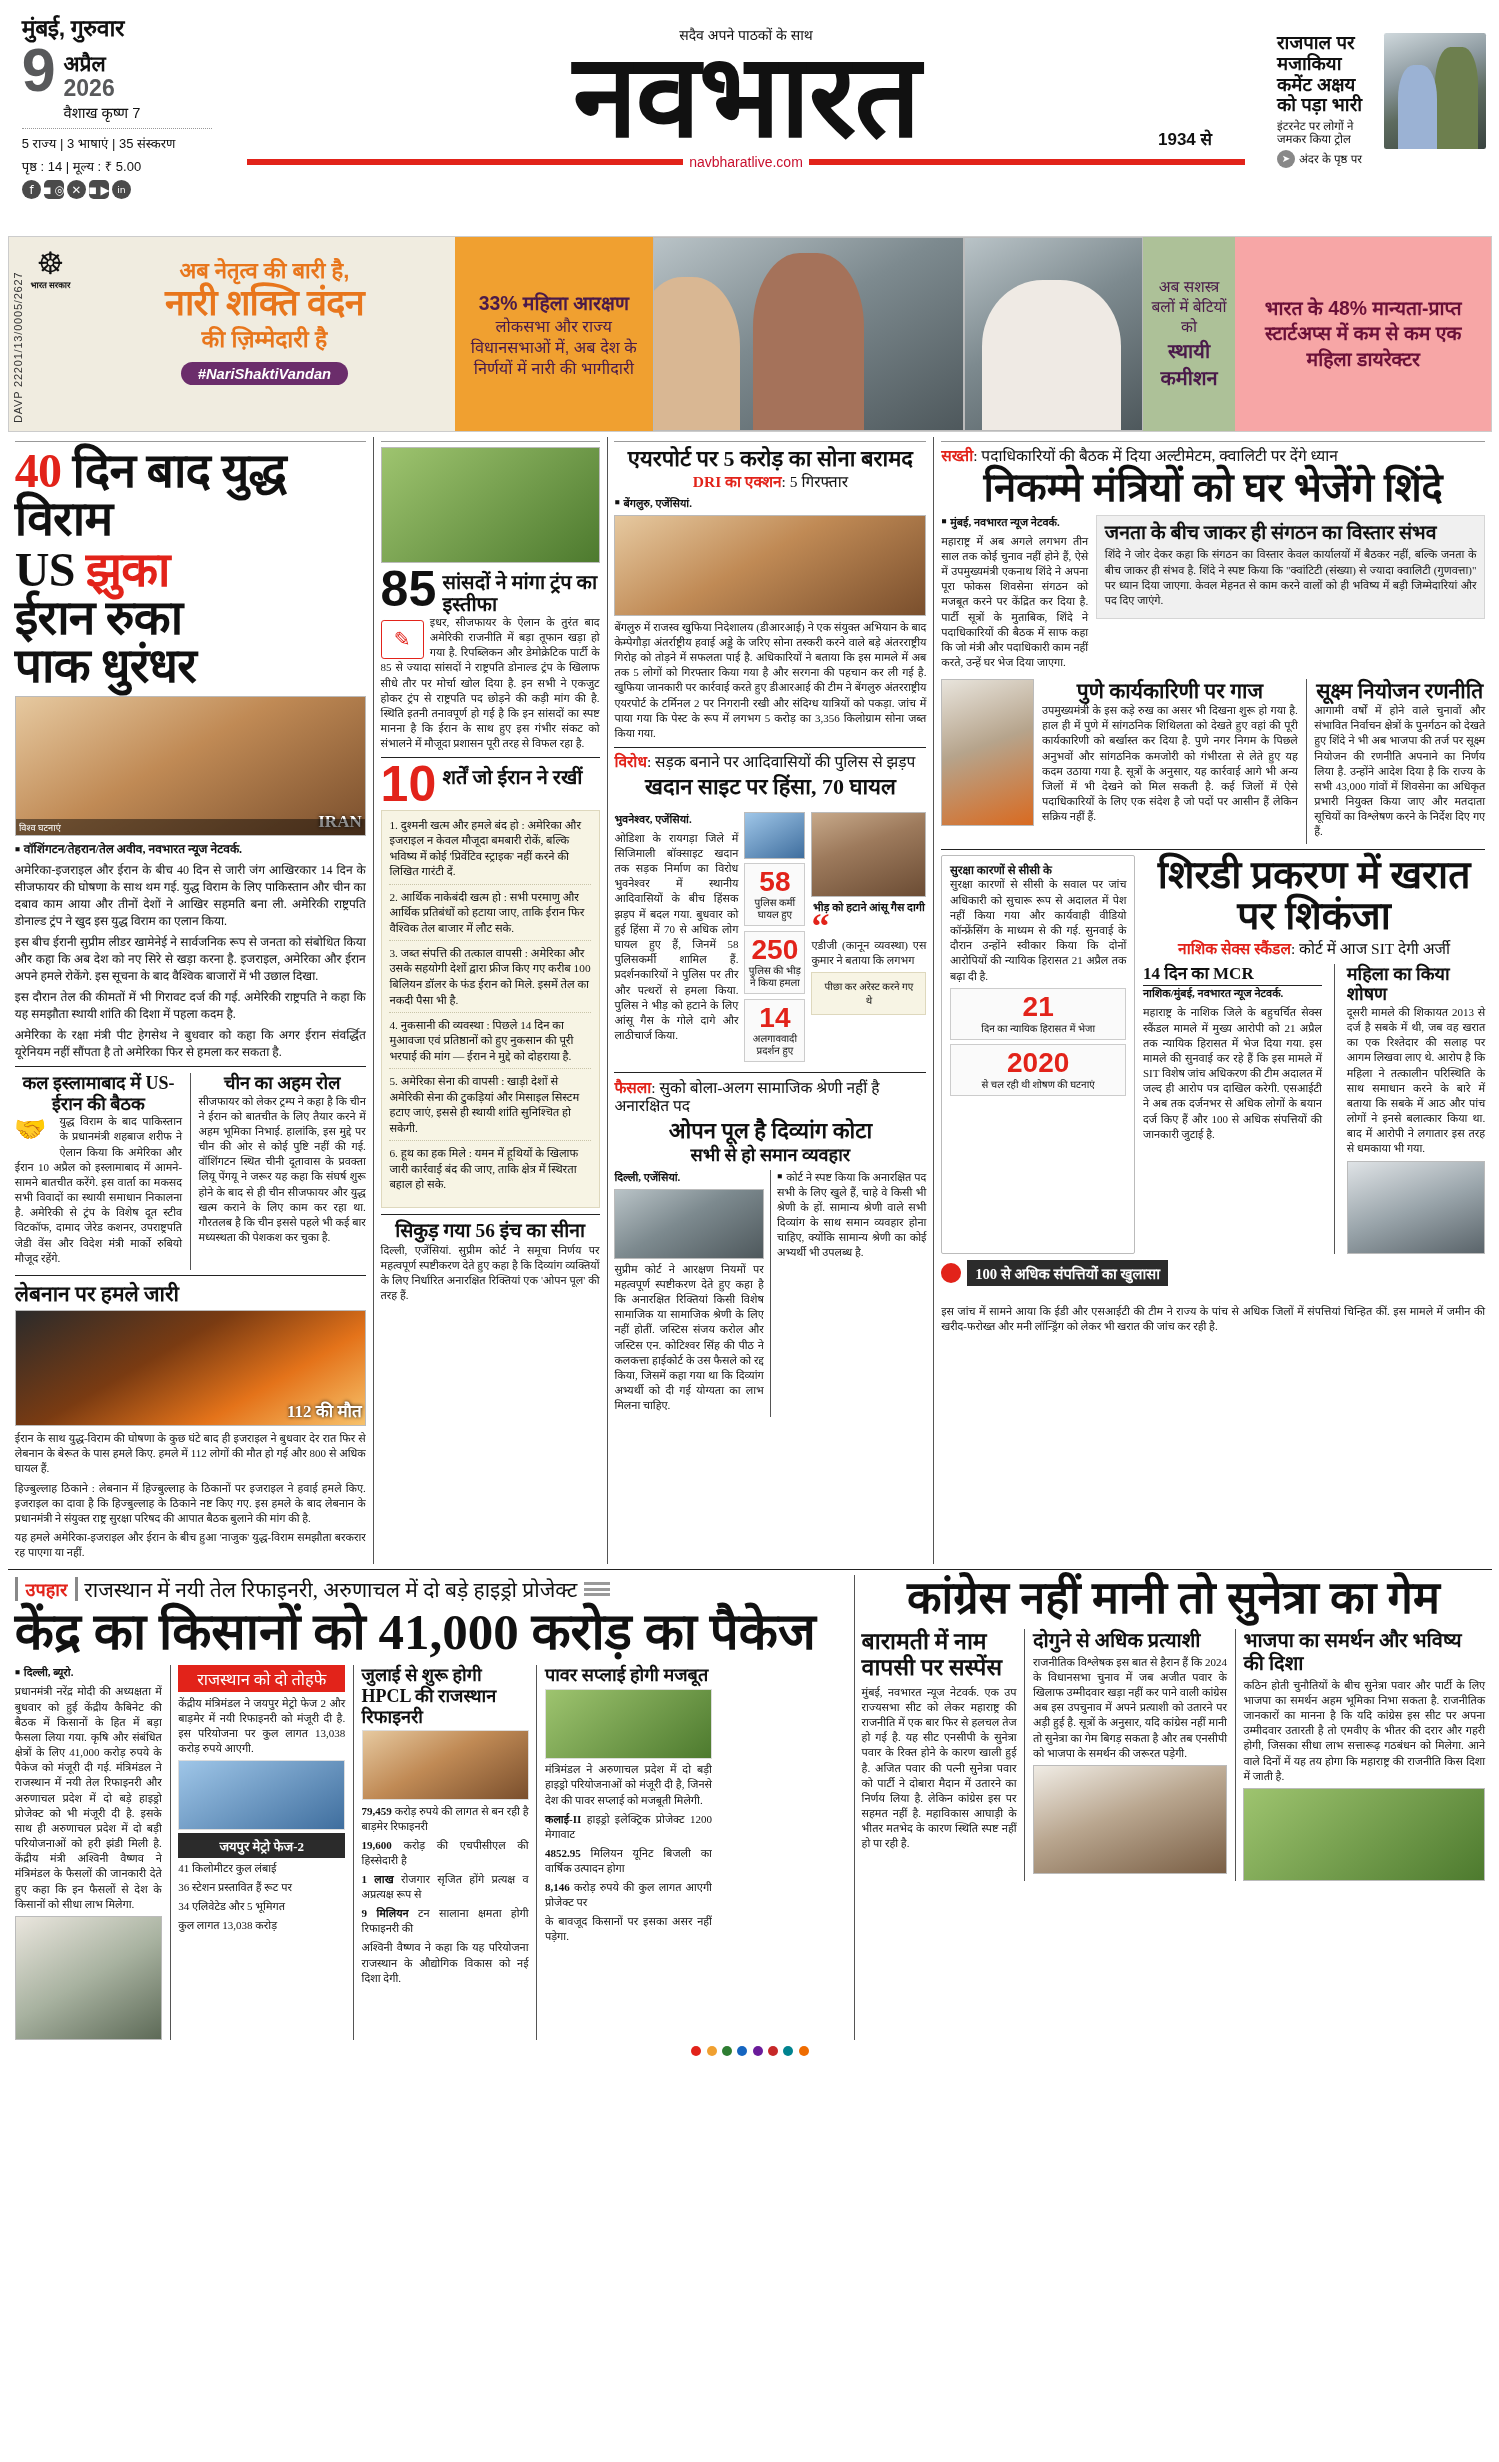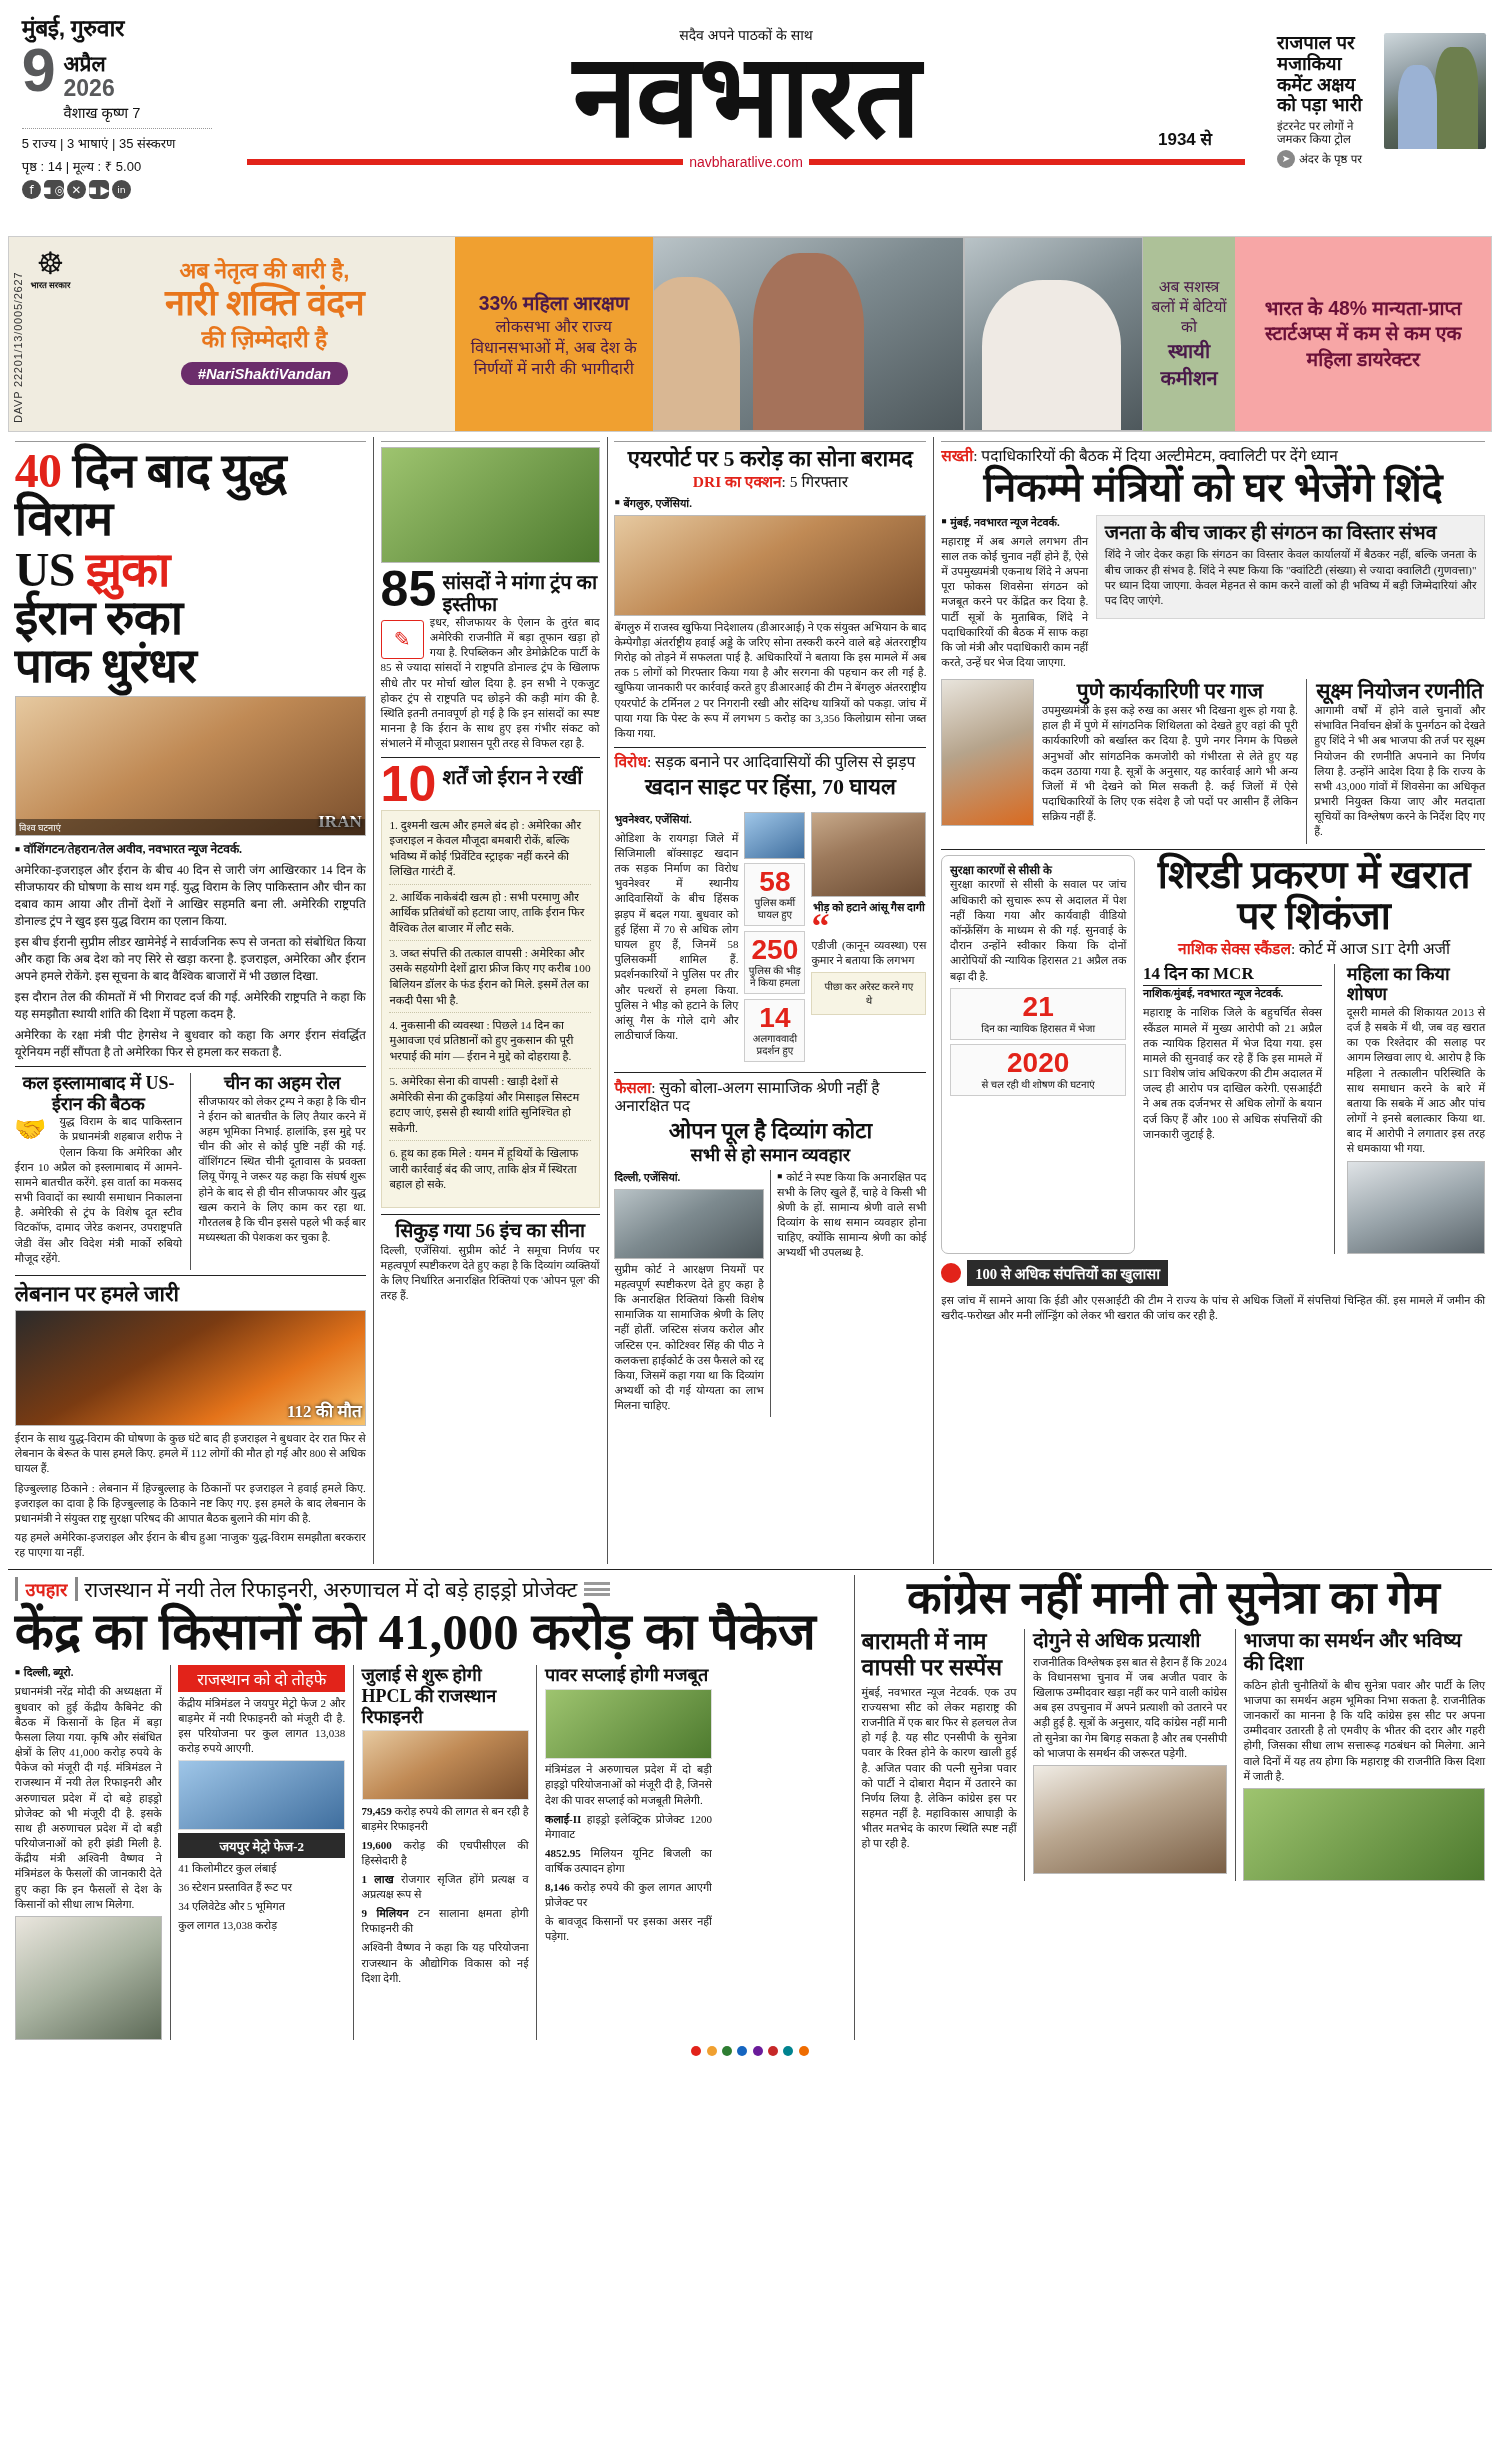--- a/index.html
+++ b/index.html
@@ -103,21 +103,21 @@
   .photo.warm { background:linear-gradient(150deg,#e6c9a0,#c08a55 45%,#7a4f2d); }
   .photo.crowd { background:linear-gradient(160deg,#c7a98a,#9d7a5c 40%,#6b4c34); }
   .photo.fire { background:linear-gradient(150deg,#2b2b2b,#7a3b12 40%,#e4731a 70%,#f7c26b); }
   .photo.green { background:linear-gradient(140deg,#9ec46f,#4d7a2e); }
   .photo.blue { background:linear-gradient(150deg,#9fc6e8,#3f6e9e); }
   .photo cap, .cap { position:absolute; bottom:0; left:0; right:0; background:rgba(0,0,0,.45); color:#fff; font-size:9.3px; padding:1.6px 3.1px;}
   .ph-label { position:absolute; right:3.1px; bottom:3.1px; color:#fff; font-size:17px; font-weight:bold; text-shadow:0 0 3.9px #000;}
 
   .boxbeige { background:#f7f4e4; border:0.8px solid #ded8bd; padding:6.2px 7.8px; }
   .boxgrey  { background:#f0f0f0; border:0.8px solid #d5d5d5; padding:6.2px 7.8px; }
-  .boxround { background:#fff; border:0.8px solid #bbb; border-radius:7px; padding:6.2px 7.8px; }
+  .boxround { background:#fff; border:0.8px solid #bbb; border-radius:2px; padding:6.2px 7.8px; }
 
   .numhead { display:flex; align-items:flex-start; gap:6.2px; }
   .bignum { font-size:50px; font-weight:bold; line-height:0.85; font-family:"Liberation Sans",sans-serif; }
   .bignum.red { color:#e2231a; }
   .numhead .txt { font-size:20px; font-weight:bold; line-height:1.1; padding-top:3.1px; }
 
   .listitem { font-size:11.3px; line-height:1.38; margin-bottom:4.7px; border-bottom:0.8px dotted #c9c4a8; padding-bottom:3.9px;}
 
   .statbox { text-align:center; border:0.8px solid #ccc; padding:3.9px 2.3px; margin-bottom:4.7px; background:#fafafa;}
   .statbox .n { font-size:28px; font-weight:bold; color:#e2231a; font-family:"Liberation Sans",sans-serif; line-height:1;}
@@ -446,21 +446,21 @@
             </div>
           </div>
         </div>
       </div>
 
       <div style="margin-top:6.2px">
         <div style="display:flex;align-items:center;gap:6.2px">
           <span style="width:20px;height:20px;background:#e2231a;border-radius:50%;display:inline-block"></span>
           <span class="blackbar">100 से अधिक संपत्तियों का खुलासा</span>
         </div>
-        <p class="body small" style="margin-top:7px">इस जांच में सामने आया कि ईडी और एसआईटी की टीम ने राज्य के पांच से अधिक जिलों में संपत्तियां चिन्हित कीं. इस मामले में जमीन की खरीद-फरोख्त और मनी लॉन्ड्रिंग को लेकर भी खरात की जांच कर रही है.</p>
+        <p class="body small" style="margin-top:18px">इस जांच में सामने आया कि ईडी और एसआईटी की टीम ने राज्य के पांच से अधिक जिलों में संपत्तियां चिन्हित कीं. इस मामले में जमीन की खरीद-फरोख्त और मनी लॉन्ड्रिंग को लेकर भी खरात की जांच कर रही है.</p>
       </div>
     </div>
   </div>
 
   <div class="rule" style="margin-top:4.7px"></div>
   <div class="body-grid">
 
     <div class="col" style="width:846px">
       <div class="sectionhead">
         <span class="tagred">उपहार</span>

